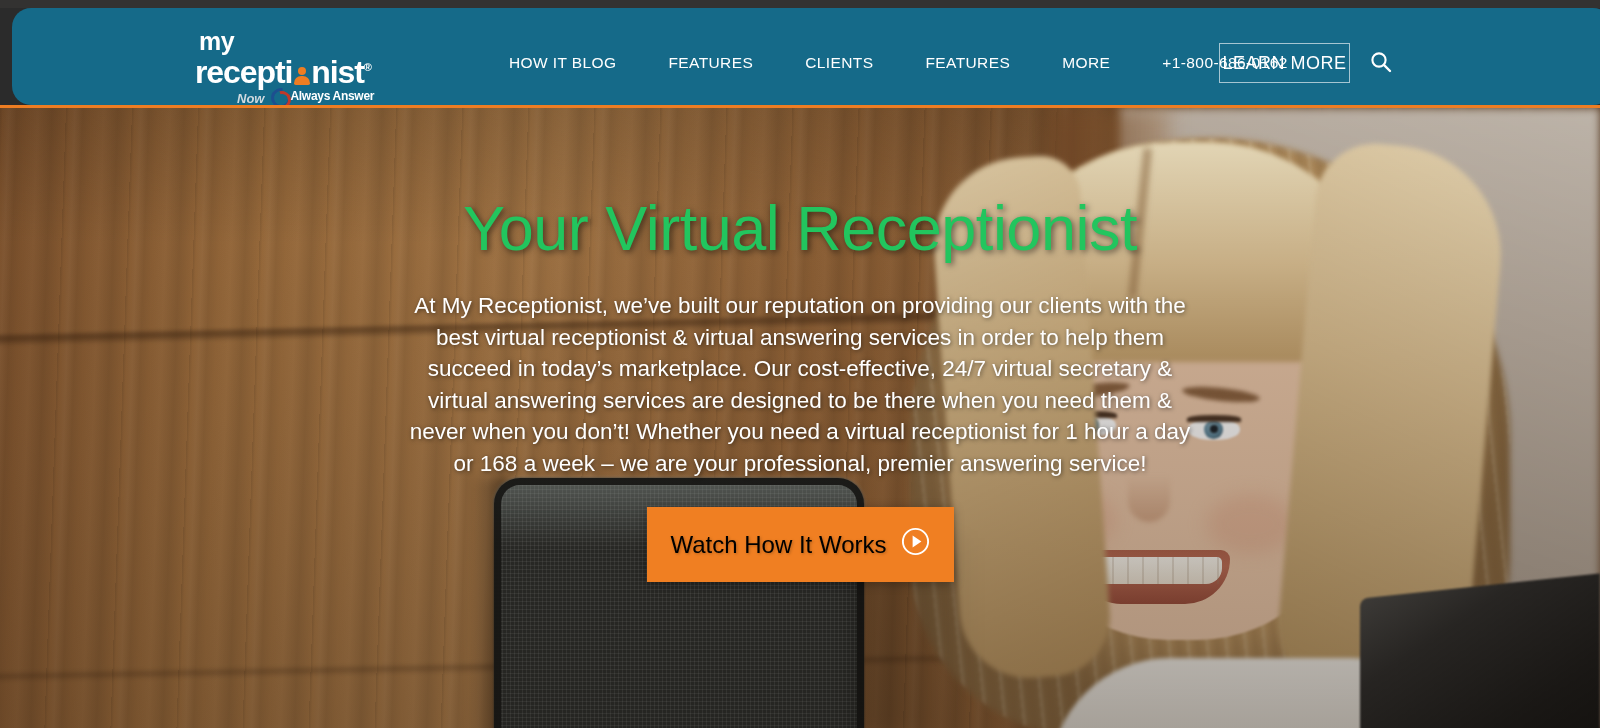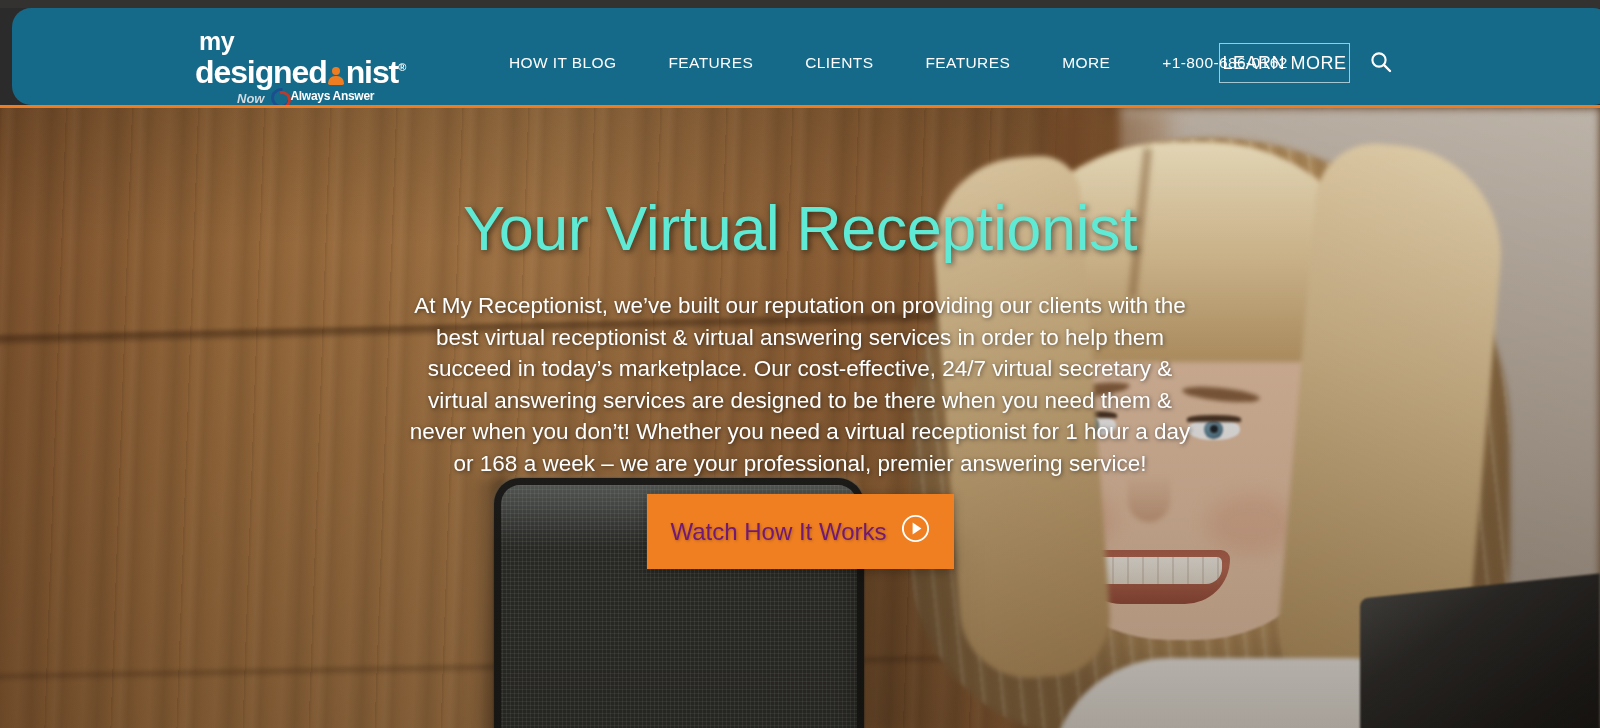--- a/index.html
+++ b/index.html
@@ -330,55 +330,55 @@
   }
 
   
   .hero-content {
     position:absolute; left:0; top:0; width:1600px; height:620px;
     display:flex; flex-direction:column; align-items:center;
     padding-top:86px;
     z-index:5;
   }
   .hero-title {
-    color:#5eead4; font-size:63px; font-weight:400;
+    color:#22c55e; font-size:63px; font-weight:400;
     letter-spacing:-0.5px; line-height:68px;
     text-shadow:2px 2px 6px rgba(0,0,0,0.55);
     text-align:center;
   }
   .hero-para {
     color:#ffffff; font-size:22.5px; line-height:31.5px;
     text-align:center; width:790px; margin-top:28px;
     text-shadow:1px 1px 4px rgba(0,0,0,0.55);
   }
   .cta {
-    margin-top:15px;
+    margin-top:28px;
     width:307px; height:75px;
     background:#F07F22;
-    color:#701a75; font-size:24px;
+    color:#000000; font-size:24px;
     border:none; cursor:pointer;
     display:flex; align-items:center; justify-content:center; gap:14px;
     text-decoration:none;
     font-family:"Liberation Sans", sans-serif;
     box-shadow:0 2px 10px rgba(0,0,0,0.28);
   }
   .cta-label { text-shadow:1px 1px 3px rgba(0,0,0,0.25); }
 </style>
 </head>
 <body>
 
 <div class="page">
 
   <div class="topstrip"></div>
 
   <div class="header">
 
     <a href="#" class="logo">
       <span class="logo-my">my</span>
-      <span class="logo-recept"><span>designed</span><span class="logo-dot"><span class="head"></span><span class="body"></span></span><span>nist</span><span class="logo-reg">®</span></span>
+      <span class="logo-recept"><span>recepti</span><span class="logo-dot"><span class="head"></span><span class="body"></span></span><span>nist</span><span class="logo-reg">®</span></span>
       <span class="logo-sub">
         <span class="logo-now">Now</span>
         <span class="bubble">
           <span class="ring-blue"></span>
           <span class="ring-red"></span>
           <span class="aa">Always Answer</span>
         </span>
       </span>
     </a>
 

